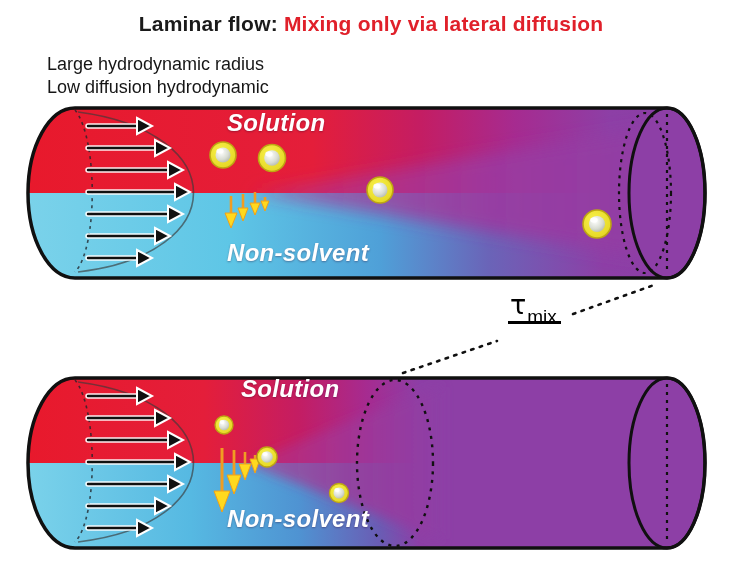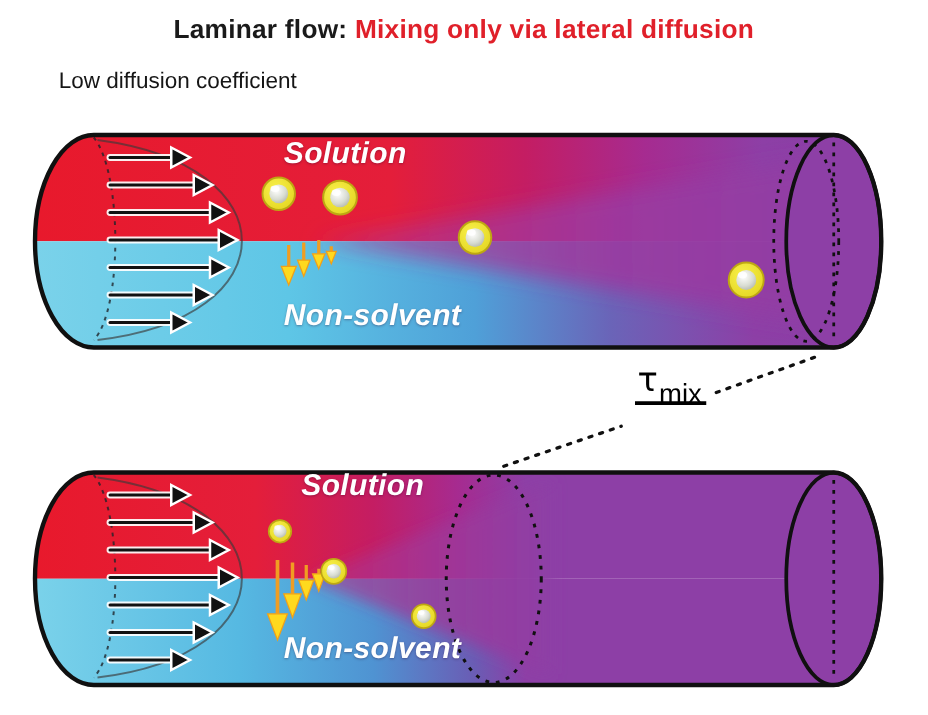--- a/index.html
+++ b/index.html
@@ -25,21 +25,21 @@
   }
   .sol-1{left:227px;top:109px;}
   .non-1{left:227px;top:239px;}
   .sol-2{left:241px;top:375px;}
   .non-2{left:227px;top:505px;}
   .tau{
     position:absolute;left:508px;top:291px;color:#000;
     border-bottom:3px solid #000;padding:0 5px 3px 2px;line-height:1;
   }
   .tau .sym{font-family:"DejaVu Sans", sans-serif;font-size:27px;}
-  .tau .sub{font-size:22px;position:relative;top:9px;left:1px;}
+  .tau .sub{font-size:19px;position:relative;top:9px;left:1px;}
 </style>
 </head>
 <body>
 
 <div id="stage">
 
   <svg id="gfx" width="742" height="572" viewBox="0 0 742 572">
     <defs>
 
       <linearGradient id="g1top" gradientUnits="userSpaceOnUse" x1="28" y1="0" x2="705" y2="0">
@@ -302,21 +302,22 @@
         </g>
       </g>
     </g>
   </svg>
 
   <div class="title">
     <span>Laminar flow:</span><span class="red"> Mixing only via lateral diffusion</span>
   </div>
 
   <div class="caption cap-top">
-    <div>Low diffusion coefficient</div>
+    <div>Large hydrodynamic radius</div>
+    <div>Low diffusion hydrodynamic</div>
   </div>
 
   <div class="caption cap-bot">
   </div>
 
   <div class="tube-label sol-1">Solution</div>
   <div class="tube-label non-1">Non-solvent</div>
   <div class="tube-label sol-2">Solution</div>
   <div class="tube-label non-2">Non-solvent</div>
 

